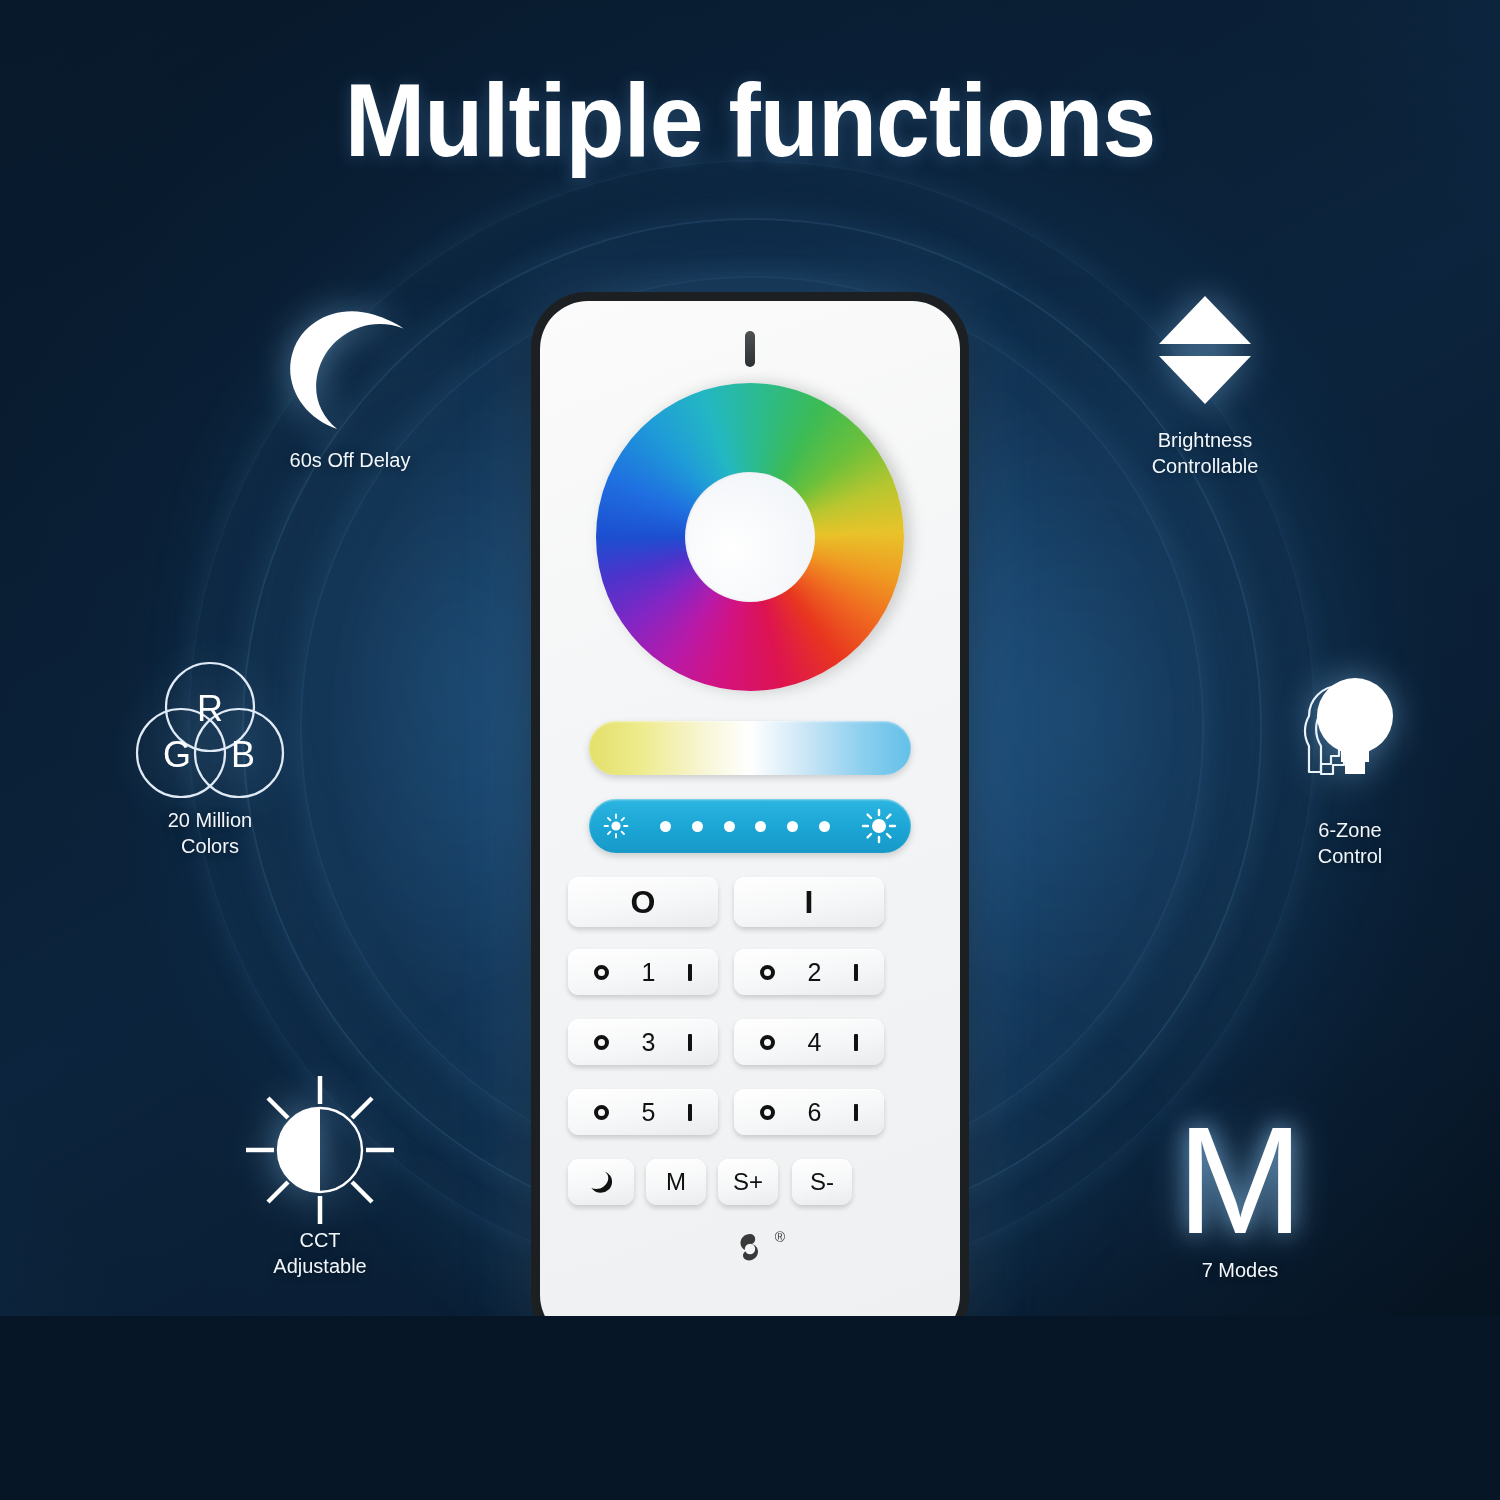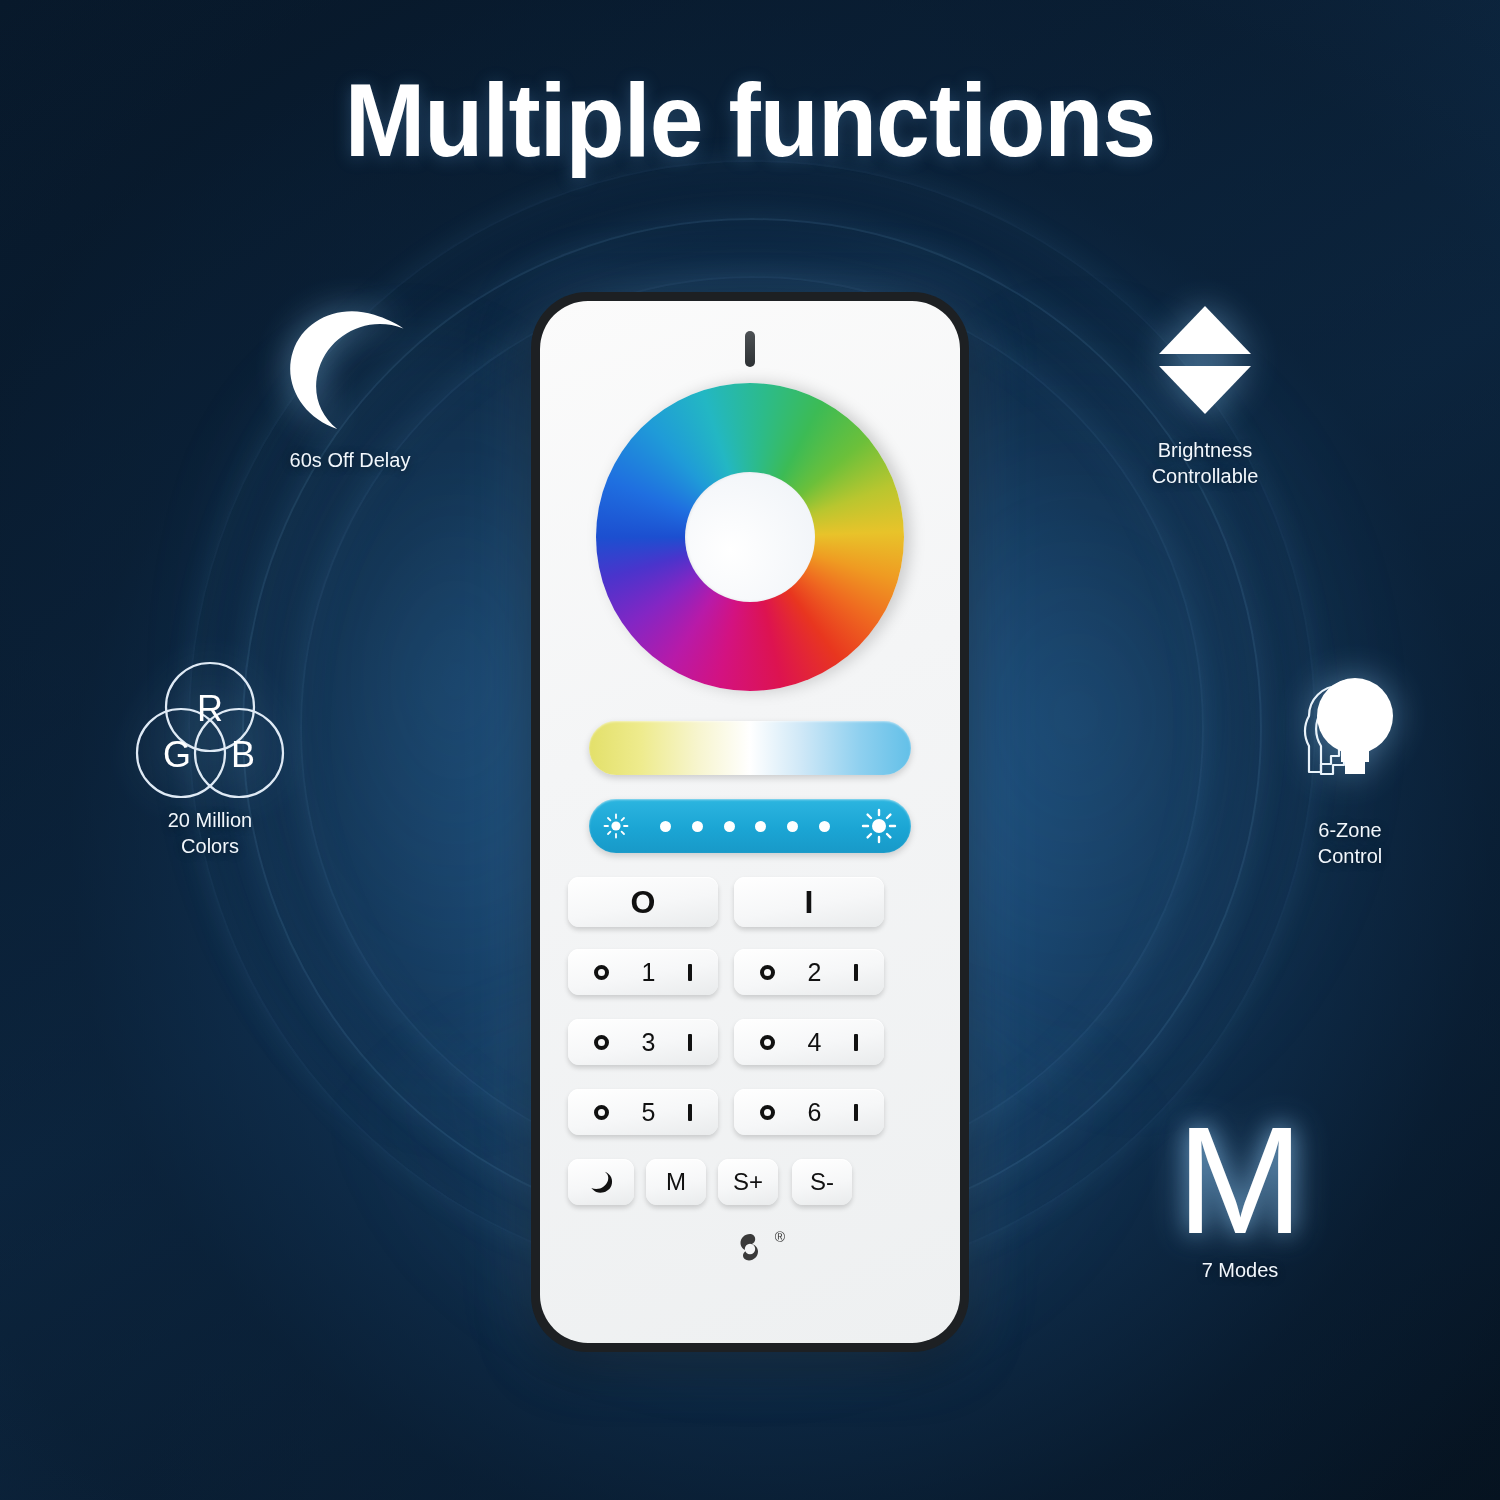--- a/index.html
+++ b/index.html
@@ -2,21 +2,21 @@
 <html><head>
 <meta charset="utf-8">
 <style>
   html,body{margin:0;padding:0;}
   body{
     width:1500px;height:1500px;overflow:hidden;
     font-family:"Liberation Sans", sans-serif;
     background:#071626;
   }
   #stage{
-    position:relative;width:1500px;height:1500px;
+    position:relative;width:1500px;height:1316px;
     background:
       radial-gradient(circle at 52% 56%, rgba(36,96,150,0.95) 0%, rgba(26,72,116,0.85) 22%, rgba(16,48,80,0.75) 42%, rgba(9,30,52,0.55) 62%, rgba(5,19,34,0.25) 80%, rgba(4,16,28,0) 100%),
       linear-gradient(150deg,#08192b 0%,#0b2138 28%,#0e2a46 50%,#0a1e33 76%,#061320 100%);
     overflow:hidden;
   }
   
   .ring{position:absolute;border-radius:50%;border:2px solid rgba(120,190,240,0.13);
         box-shadow:0 0 28px rgba(110,185,240,0.10), inset 0 0 40px rgba(110,185,240,0.05);}
   .ring.r1{left:242px;top:218px;width:1016px;height:1016px;}
   .ring.r2{left:300px;top:276px;width:900px;height:900px;border-color:rgba(120,190,240,0.09);}
@@ -41,21 +41,21 @@
   
   .feat{position:absolute;text-align:center;color:#fff;}
   .feat .icon{height:140px;display:flex;align-items:center;justify-content:center;
               filter:drop-shadow(0 0 18px rgba(150,210,255,0.45));}
   .feat .label{font-size:20px;line-height:1.28;color:#f2f7fc;
                text-shadow:0 1px 8px rgba(0,0,0,0.45);white-space:pre-line;margin-top:8px;}
 
   .f-delay{left:160px;top:300px;width:380px;}
   .f-rgb{left:45px;top:660px;width:330px;}
   .f-cct{left:155px;top:1080px;width:330px;}
-  .f-bright{left:1030px;top:290px;width:350px;}
+  .f-bright{left:1030px;top:280px;width:350px;}
   .f-zone{left:1185px;top:670px;width:330px;}
   .f-modes{left:1075px;top:1110px;width:330px;}
   .f-modes .mglyph{font-size:152px;line-height:1;font-weight:400;color:#fff;
                    text-shadow:0 0 22px rgba(150,210,255,0.5);}
 
   
   .remote{
     position:absolute;left:531px;top:292px;width:438px;height:1060px;
     background:#1d2023;border-radius:56px;
     box-shadow:0 0 70px rgba(120,190,255,0.22), 0 18px 48px rgba(0,0,0,0.55);
@@ -151,20 +151,40 @@
         <circle cx="114" cy="98" r="44" fill="none" stroke="#dfeaf5" stroke-width="2.2"></circle>
         <text x="85" y="56" fill="#ffffff" font-size="36" font-family="Liberation Sans, sans-serif" text-anchor="middle" dominant-baseline="middle">R</text>
         <text x="52" y="102" fill="#ffffff" font-size="36" font-family="Liberation Sans, sans-serif" text-anchor="middle" dominant-baseline="middle">G</text>
         <text x="118" y="102" fill="#ffffff" font-size="36" font-family="Liberation Sans, sans-serif" text-anchor="middle" dominant-baseline="middle">B</text>
       </svg>
     </div>
     <div class="label">20 Million
 Colors</div>
   </div>
 
+  <div class="feat f-cct">
+    <div class="icon">
+      <svg width="160" height="160" viewBox="0 0 160 160">
+        <g stroke="#ffffff" stroke-width="4.5" stroke-linecap="butt">
+          <line x1="80" y1="6" x2="80" y2="34"></line>
+          <line x1="80" y1="126" x2="80" y2="154"></line>
+          <line x1="6" y1="80" x2="34" y2="80"></line>
+          <line x1="126" y1="80" x2="154" y2="80"></line>
+          <line x1="28" y1="28" x2="48" y2="48"></line>
+          <line x1="112" y1="112" x2="132" y2="132"></line>
+          <line x1="132" y1="28" x2="112" y2="48"></line>
+          <line x1="48" y1="112" x2="28" y2="132"></line>
+        </g>
+        <circle cx="80" cy="80" r="42" fill="none" stroke="#ffffff" stroke-width="2.4"></circle>
+        <path d="M80 38 A42 42 0 0 0 80 122 Z" fill="#ffffff"></path>
+      </svg>
+    </div>
+    <div class="label">CCT
+Adjustable</div>
+  </div>
 
   <div class="feat f-bright">
     <div class="icon">
       <svg width="120" height="120" viewBox="0 0 120 120">
         <polygon points="60,6 106,54 14,54" fill="#ffffff"></polygon>
         <polygon points="14,66 106,66 60,114" fill="#ffffff"></polygon>
       </svg>
     </div>
     <div class="label">Brightness
 Controllable</div>

